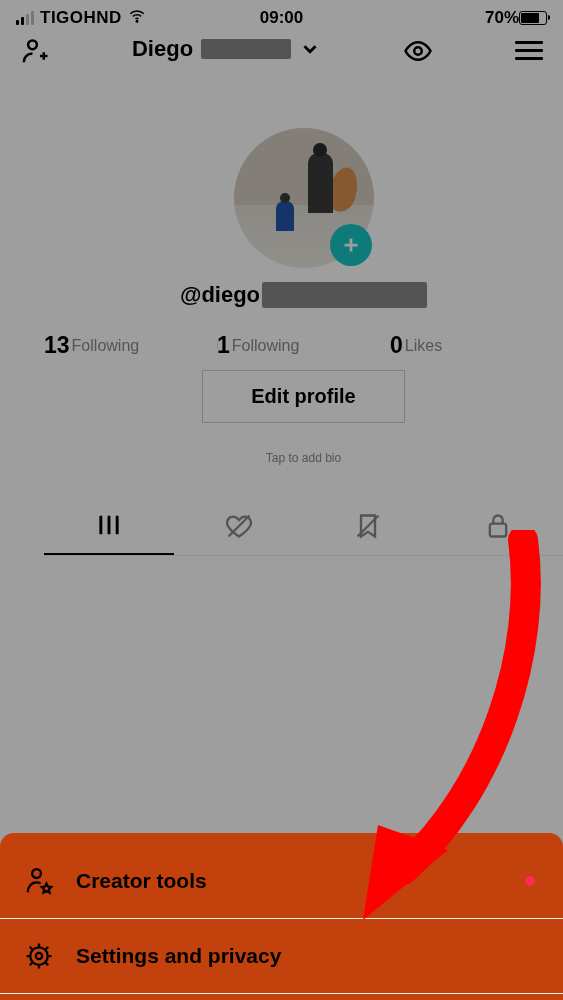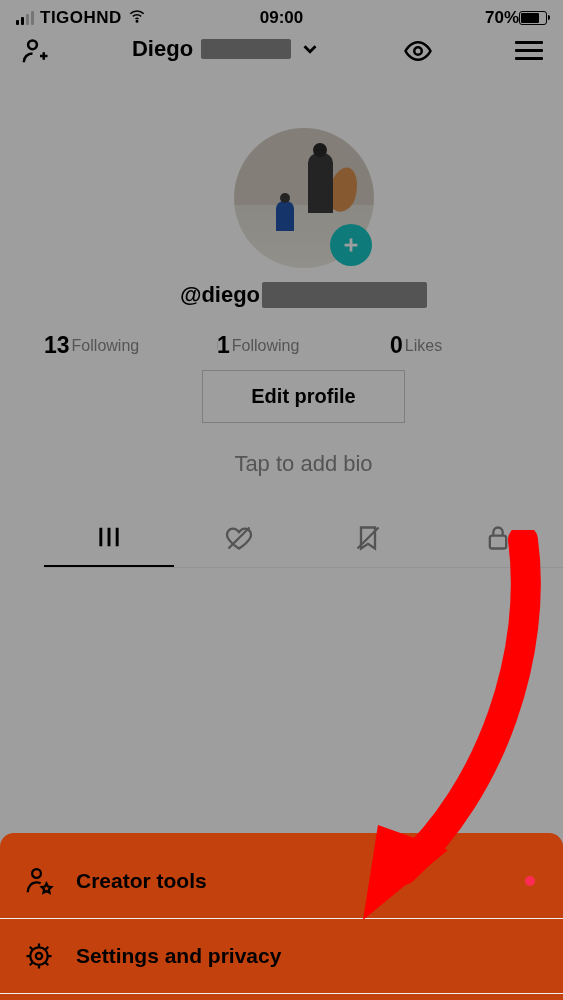--- a/index.html
+++ b/index.html
@@ -44,21 +44,21 @@
     
     
     .stats { display: flex; width: 100%; margin-top: 24px; }
     .stat { flex: 1; display: flex; flex-direction: row; align-items: center; gap: 2px; position: relative; }
     .stat + .stat::before { content: ''; position: absolute; left: 0; top: 10px; bottom: 10px; width: 1px; background: #e0e0e0; }
     .stat-value { font-size: 23px; font-weight: 700; }
     .stat-label { font-size: 16px; color: #8a8a8a; }
     
     
     .edit-profile { margin-top: 11px; padding: 14px 48px; border: 1px solid #ccc; font-size: 20px; font-weight: 600; background: transparent; cursor: pointer; }
-    .bio-text { margin-top: 28px; color: #8a8a8a; font-size: 22px; }
+    .bio-text { margin-top: 28px; color: #8a8a8a; font-size: 12px; }
     
     
     .tabs { display: flex; margin-top: 32px; width: 100%; border-bottom: 1px solid #eee; }
     .tab { flex: 1; display: flex; justify-content: center; align-items: center; padding: 14px 0; }
     .tab svg { width: 28px; height: 28px; }
     .tab.active { border-bottom: 2px solid #000; }
     
     
     .dim { position: absolute; inset: 0; background: rgba(0,0,0,0.38); }
     

